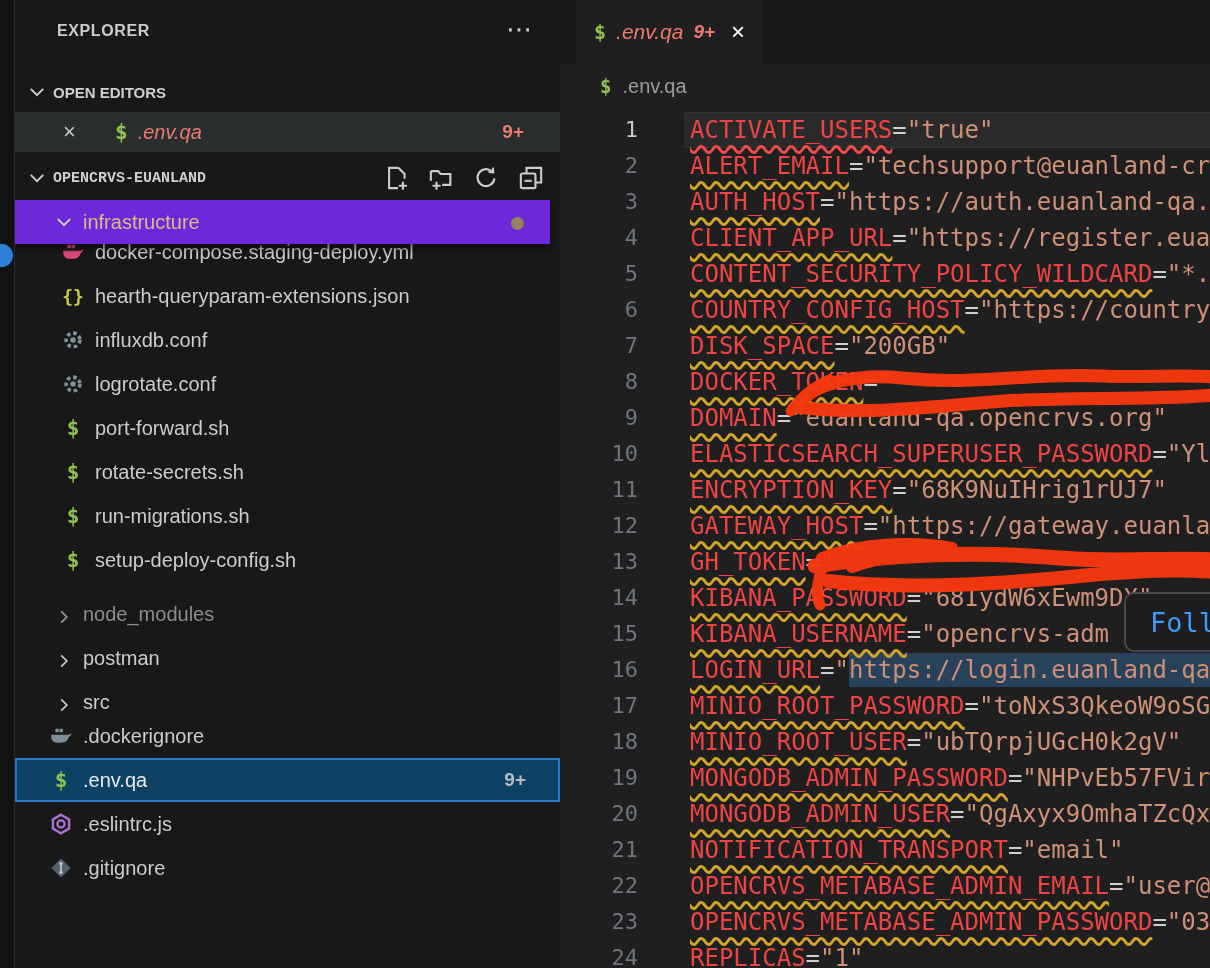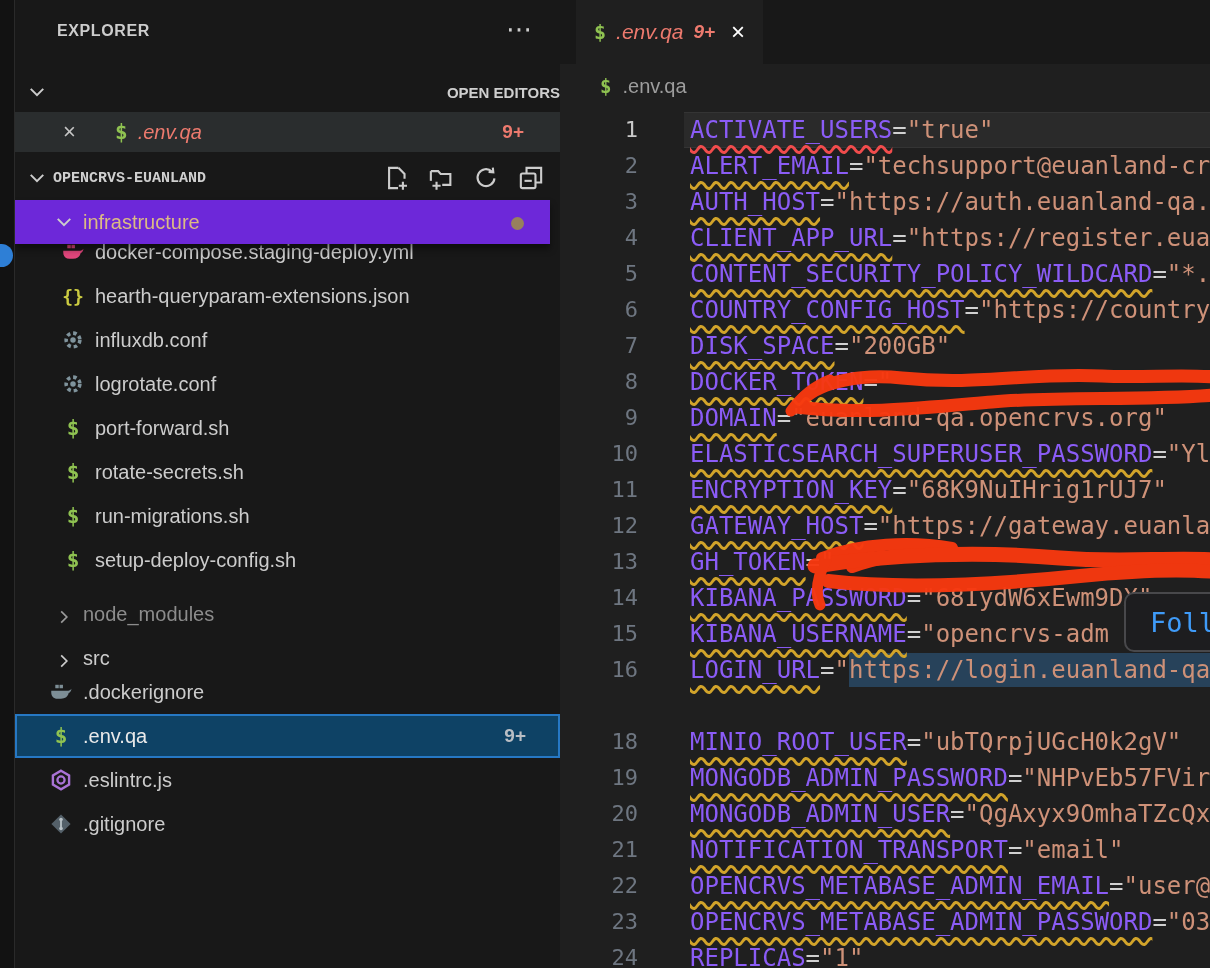--- a/index.html
+++ b/index.html
@@ -58,21 +58,21 @@
   .tab .close { color:#ffffff; font-size:24px; margin-left:6px; }
   .crumbs { position:absolute; top:64px; left:0; right:0; height:44px; display:flex; align-items:center; gap:11px; padding-left:40px; }
   .crumbs .lbl { color:#9d9d9d; font-size:20px; }
   .codewrap { position:absolute; top:108px; left:0; right:0; bottom:0; font-family:"DejaVu Sans Mono", monospace; font-size:24px; }
   .cl { position:absolute; left:0; right:0; height:36px; line-height:36px; white-space:pre; }
   .cl .ln { position:absolute; left:0; width:78px; text-align:right; color:#6e7681; font-size:22px; }
   .cl.current .ln { color:#c9c9c9; }
   .cl.current::before { content:''; position:absolute; left:124px; right:0; top:0; bottom:0;
         background:rgba(255,255,255,0.05); border-top:1px solid rgba(255,255,255,0.05); border-bottom:1px solid rgba(255,255,255,0.05); }
   .cl .ct { position:absolute; left:130px; top:0; height:36px; z-index:1; }
-  .k  { color:#8b5cf6; }
+  .k  { color:#ef4444; }
   .eq { color:#d0d0d0; }
   .v  { color:#ce9178; }
   .u  { text-decoration-thickness:2px; text-underline-offset:6px; }
   .wy { text-decoration-line:underline; text-decoration-style:wavy; text-decoration-color:#d2a42a; text-decoration-thickness:2.5px; text-underline-offset:7px; }
   .wr { text-decoration-line:underline; text-decoration-style:wavy; text-decoration-color:#f14c4c; text-decoration-thickness:2.5px; text-underline-offset:7px; }
   .selbg { position:absolute; left:289px; right:0; top:1px; bottom:1px; background:#27425a; }
   .scribbles { position:absolute; left:0; top:0; width:650px; height:860px; z-index:5; pointer-events:none; }
   .follow { position:absolute; left:564px; top:484px; width:130px; height:60px; z-index:10;
             background:#1d1d1f; border:2px solid #48484b; border-radius:10px;
             display:flex; align-items:center; padding-left:24px; cursor:pointer; }
@@ -88,21 +88,21 @@
     <div class="bluedot"></div>
   </div>
 
   <div class="sidebar">
 
     <div class="sb-title">
       <span class="t">EXPLORER</span>
       <span class="more">⋯</span>
     </div>
 
-    <div class="sect-hdr" style="top:72px;justify-content:space-between;">
+    <div class="sect-hdr" style="top:72px;">
       <span class="chev">
         <svg width="20" height="20" viewBox="0 0 16 16">
             <path d="M3 5.5l5 5 5-5" fill="none" stroke="#cccccc" stroke-width="1.6"></path>
           </svg>
       </span>
       <span>OPEN EDITORS</span>
     </div>
 
     <div class="oe-item">
       <span class="close">×</span>
@@ -212,20 +212,28 @@
 
       <div class="row r-lvl1d dim">
         <span class="chev">
           <svg width="18" height="18" viewBox="0 0 16 16">
               <path d="M5.5 3l5 5-5 5" fill="none" stroke="#9a9a9a" stroke-width="1.5"></path>
             </svg>
         </span>
         <span class="lbl">node_modules</span>
       </div>
 
+      <div class="row r-lvl1d">
+        <span class="chev">
+          <svg width="18" height="18" viewBox="0 0 16 16">
+              <path d="M5.5 3l5 5-5 5" fill="none" stroke="#cccccc" stroke-width="1.5"></path>
+            </svg>
+        </span>
+        <span class="lbl">postman</span>
+      </div>
 
       <div class="row r-lvl1d">
         <span class="chev">
           <svg width="18" height="18" viewBox="0 0 16 16">
               <path d="M5.5 3l5 5-5 5" fill="none" stroke="#cccccc" stroke-width="1.5"></path>
             </svg>
         </span>
         <span class="lbl">src</span>
       </div>
 
@@ -311,20 +319,21 @@
       <div class="cl" style="top:220px"><span class="ln">7</span><div class="ct"><span class="k wy">DISK_SPACE</span><span class="eq">=</span><span class="v">"200GB"</span></div></div>
       <div class="cl" style="top:256px"><span class="ln">8</span><div class="ct"><span class="k wy">DOCKER_TOKEN</span><span class="eq">=</span><span class="v">"</span></div></div>
       <div class="cl" style="top:292px"><span class="ln">9</span><div class="ct"><span class="k wy">DOMAIN</span><span class="eq">=</span><span class="v">"euanland-qa.opencrvs.org"</span></div></div>
       <div class="cl" style="top:328px"><span class="ln">10</span><div class="ct"><span class="k wy">ELASTICSEARCH_SUPERUSER_PASSWORD</span><span class="eq">=</span><span class="v">"Yl</span></div></div>
       <div class="cl" style="top:364px"><span class="ln">11</span><div class="ct"><span class="k wy">ENCRYPTION_KEY</span><span class="eq">=</span><span class="v">"68K9NuIHrig1rUJ7"</span></div></div>
       <div class="cl" style="top:400px"><span class="ln">12</span><div class="ct"><span class="k wy">GATEWAY_HOST</span><span class="eq">=</span><span class="v">"</span><span class="v u">https://gateway.euanla</span></div></div>
       <div class="cl" style="top:436px"><span class="ln">13</span><div class="ct"><span class="k wy">GH_TOKEN</span><span class="eq">=</span><span class="v">"</span></div></div>
       <div class="cl" style="top:472px"><span class="ln">14</span><div class="ct"><span class="k wy">KIBANA_PASSWORD</span><span class="eq">=</span><span class="v">"68IydW6xEwm9DX"</span></div></div>
       <div class="cl" style="top:508px"><span class="ln">15</span><div class="ct"><span class="k wy">KIBANA_USERNAME</span><span class="eq">=</span><span class="v">"opencrvs-adm</span></div></div>
       <div class="cl" style="top:544px"><span class="selbg"></span><span class="ln">16</span><div class="ct"><span class="k wy">LOGIN_URL</span><span class="eq">=</span><span class="v">"</span><span class="v u">https://login.euanland-qa</span></div></div>
+      <div class="cl" style="top:580px"><span class="ln">17</span><div class="ct"><span class="k wy">MINIO_ROOT_PASSWORD</span><span class="eq">=</span><span class="v">"toNxS3QkeoW9oSG</span></div></div>
       <div class="cl" style="top:616px"><span class="ln">18</span><div class="ct"><span class="k wy">MINIO_ROOT_USER</span><span class="eq">=</span><span class="v">"ubTQrpjUGcH0k2gV"</span></div></div>
       <div class="cl" style="top:652px"><span class="ln">19</span><div class="ct"><span class="k wy">MONGODB_ADMIN_PASSWORD</span><span class="eq">=</span><span class="v">"NHPvEb57FVir</span></div></div>
       <div class="cl" style="top:688px"><span class="ln">20</span><div class="ct"><span class="k wy">MONGODB_ADMIN_USER</span><span class="eq">=</span><span class="v">"QgAxyx9OmhaTZcQx</span></div></div>
       <div class="cl" style="top:724px"><span class="ln">21</span><div class="ct"><span class="k wy">NOTIFICATION_TRANSPORT</span><span class="eq">=</span><span class="v">"email"</span></div></div>
       <div class="cl" style="top:760px"><span class="ln">22</span><div class="ct"><span class="k wy">OPENCRVS_METABASE_ADMIN_EMAIL</span><span class="eq">=</span><span class="v">"user@</span></div></div>
       <div class="cl" style="top:796px"><span class="ln">23</span><div class="ct"><span class="k wy">OPENCRVS_METABASE_ADMIN_PASSWORD</span><span class="eq">=</span><span class="v">"03</span></div></div>
       <div class="cl" style="top:832px"><span class="ln">24</span><div class="ct"><span class="k">REPLICAS</span><span class="eq">=</span><span class="v">"1"</span></div></div>
 
       <svg class="scribbles" viewBox="0 0 650 860">
         <g fill="none" stroke="#f8380f" stroke-linecap="round" stroke-linejoin="round" opacity="0.96">

